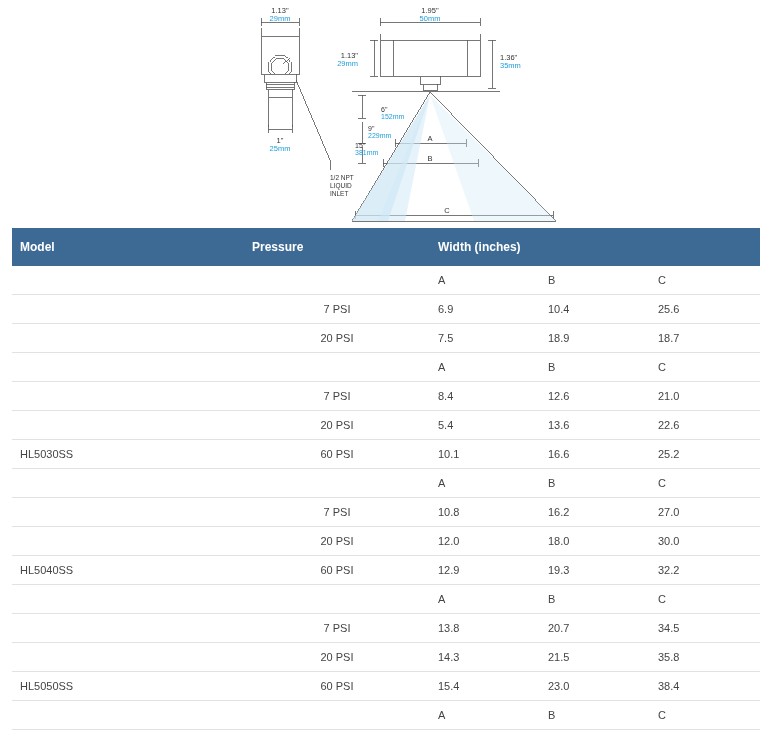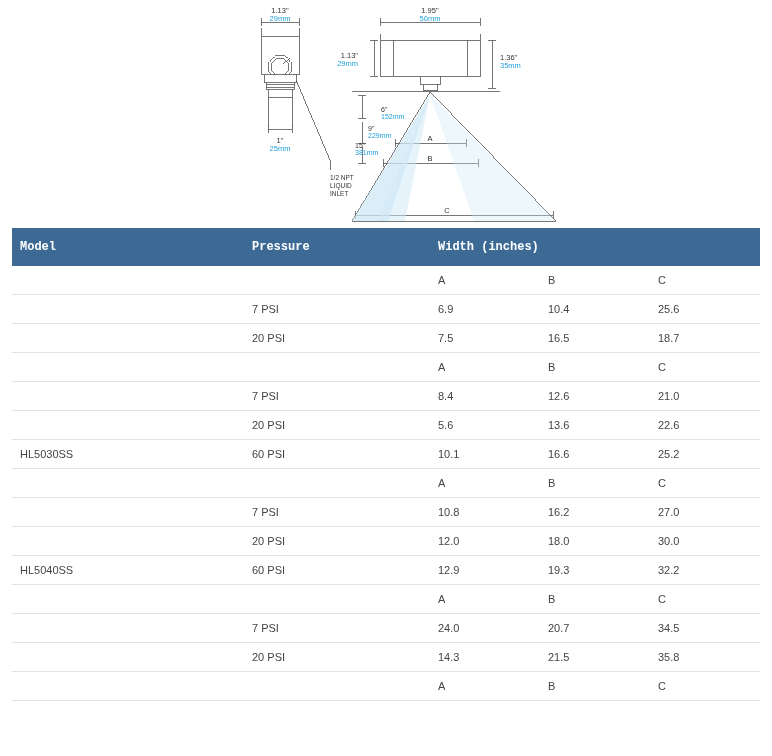--- a/index.html
+++ b/index.html
@@ -39,35 +39,34 @@
     font-size: 11px;
   }
   table.spec thead th {
     background: #3d6a95;
     color: #ffffff;
     font-weight: bold;
     font-size: 12px;
     text-align: left;
     padding: 12px 8px 12px 8px;
     border: none;
-    font-family: Liberation Mono, monospace;
   }
   table.spec tbody td {
     border-bottom: 1px solid #e2e2e2;
     padding: 8px 8px;
     font-size: 11px;
     color: #444444;
     vertical-align: middle;
     height: 25px;
   }
   tr.group-start td {
     border-top: 1px solid #d8d8d8;
   }
   td.col-model { width: 232px; padding-left: 8px; }
-  td.col-pressure { width: 186px; }
+  td.col-pressure { width: 186px; text-align: center; }
   td.col-a { width: 110px; }
   td.col-b { width: 110px; }
   td.col-c { width: 110px; }
   th.col-model { width: 232px; }
   th.col-pressure { width: 186px; }
   th.col-width { width: 330px; }
   .hdr-row td { color: #444444; }
 </style>
 </head>
 <body>
@@ -220,41 +219,41 @@
             <td class="col-model"></td>
             <td class="col-pressure">7 PSI</td>
             <td class="col-a">6.9</td>
             <td class="col-b">10.4</td>
             <td class="col-c">25.6</td>
           </tr>
           <tr>
             <td class="col-model"></td>
             <td class="col-pressure">20 PSI</td>
             <td class="col-a">7.5</td>
-            <td class="col-b">16.5</td>
+            <td class="col-b">18.9</td>
             <td class="col-c">18.7</td>
           </tr>
           <tr class="hdr-row group-start">
             <td class="col-model"></td>
             <td class="col-pressure"></td>
             <td class="col-a">A</td>
             <td class="col-b">B</td>
             <td class="col-c">C</td>
           </tr>
           <tr>
             <td class="col-model"></td>
             <td class="col-pressure">7 PSI</td>
             <td class="col-a">8.4</td>
             <td class="col-b">12.6</td>
             <td class="col-c">21.0</td>
           </tr>
           <tr>
             <td class="col-model"></td>
             <td class="col-pressure">20 PSI</td>
-            <td class="col-a">5.6</td>
+            <td class="col-a">5.4</td>
             <td class="col-b">13.6</td>
             <td class="col-c">22.6</td>
           </tr>
           <tr>
             <td class="col-model">HL5030SS</td>
             <td class="col-pressure">60 PSI</td>
             <td class="col-a">10.1</td>
             <td class="col-b">16.6</td>
             <td class="col-c">25.2</td>
           </tr>
@@ -289,31 +288,38 @@
           <tr class="hdr-row group-start">
             <td class="col-model"></td>
             <td class="col-pressure"></td>
             <td class="col-a">A</td>
             <td class="col-b">B</td>
             <td class="col-c">C</td>
           </tr>
           <tr>
             <td class="col-model"></td>
             <td class="col-pressure">7 PSI</td>
-            <td class="col-a">24.0</td>
+            <td class="col-a">13.8</td>
             <td class="col-b">20.7</td>
             <td class="col-c">34.5</td>
           </tr>
           <tr>
             <td class="col-model"></td>
             <td class="col-pressure">20 PSI</td>
             <td class="col-a">14.3</td>
             <td class="col-b">21.5</td>
             <td class="col-c">35.8</td>
           </tr>
+          <tr>
+            <td class="col-model">HL5050SS</td>
+            <td class="col-pressure">60 PSI</td>
+            <td class="col-a">15.4</td>
+            <td class="col-b">23.0</td>
+            <td class="col-c">38.4</td>
+          </tr>
           <tr class="hdr-row group-start">
             <td class="col-model"></td>
             <td class="col-pressure"></td>
             <td class="col-a">A</td>
             <td class="col-b">B</td>
             <td class="col-c">C</td>
           </tr>
         </tbody>
     </table>
   </div>

